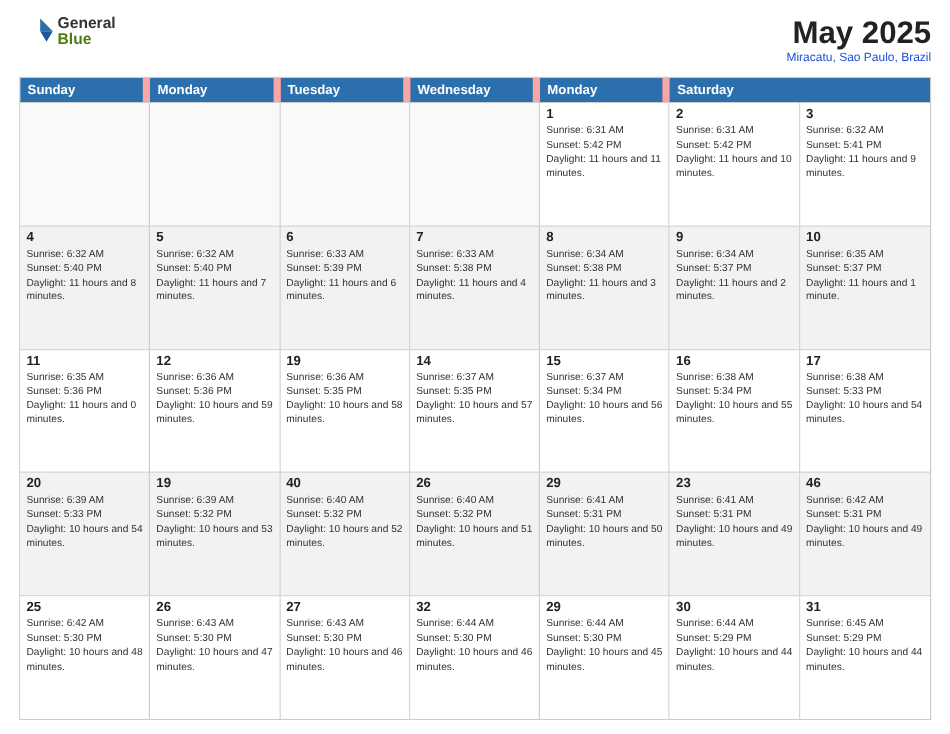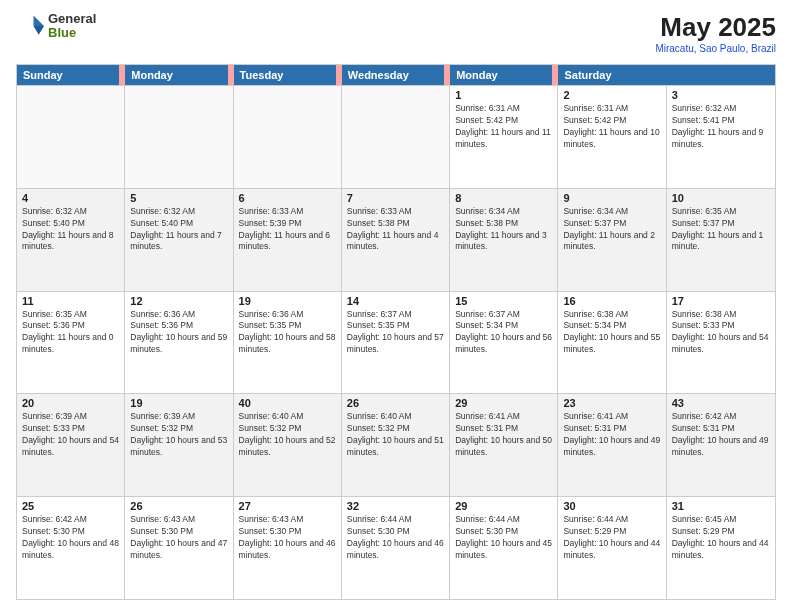--- a/index.html
+++ b/index.html
@@ -236,21 +236,21 @@
           </div>
           <div class="cal-cell alt-bg">
             <span class="day-num">29</span>
             <div class="cell-text">Sunrise: 6:41 AM<br>Sunset: 5:31 PM<br>Daylight: 10 hours and 50 minutes.</div>
           </div>
           <div class="cal-cell alt-bg">
             <span class="day-num">23</span>
             <div class="cell-text">Sunrise: 6:41 AM<br>Sunset: 5:31 PM<br>Daylight: 10 hours and 49 minutes.</div>
           </div>
           <div class="cal-cell alt-bg">
-            <span class="day-num">43</span>
+            <span class="day-num">46</span>
             <div class="cell-text">Sunrise: 6:42 AM<br>Sunset: 5:31 PM<br>Daylight: 10 hours and 49 minutes.</div>
           </div>
         </div>
         <div class="cal-row">
           <div class="cal-cell">
             <span class="day-num">25</span>
             <div class="cell-text">Sunrise: 6:42 AM<br>Sunset: 5:30 PM<br>Daylight: 10 hours and 48 minutes.</div>
           </div>
           <div class="cal-cell">
             <span class="day-num">26</span>

